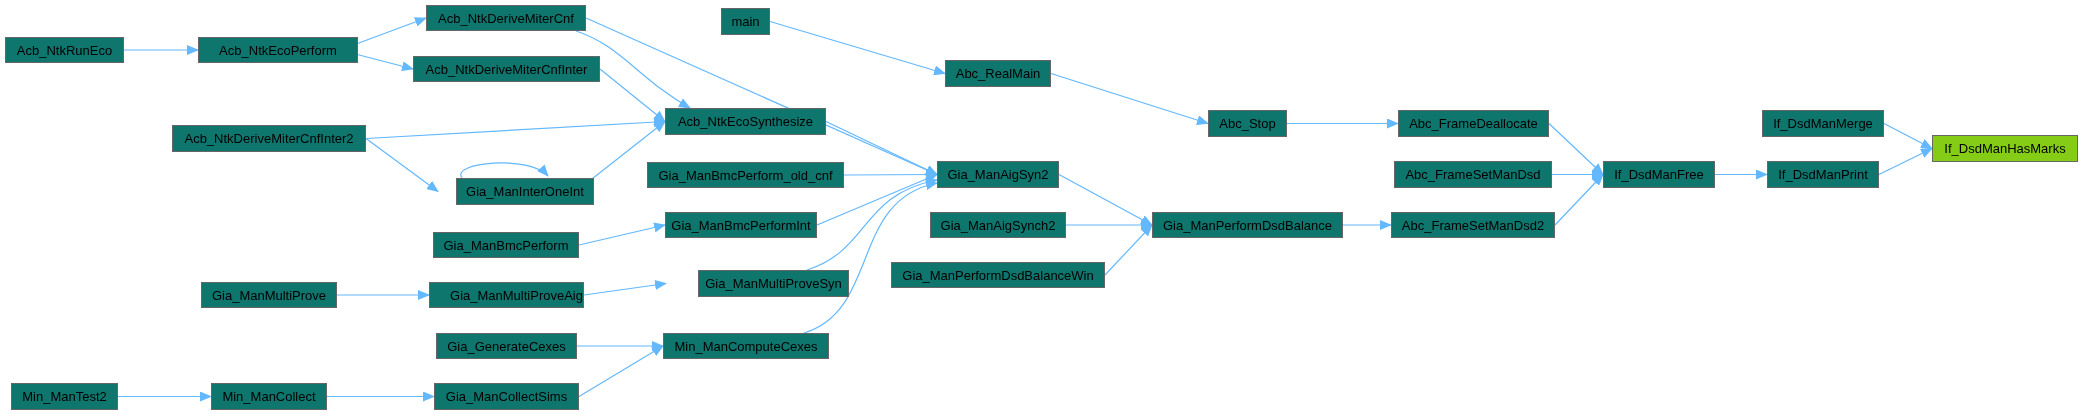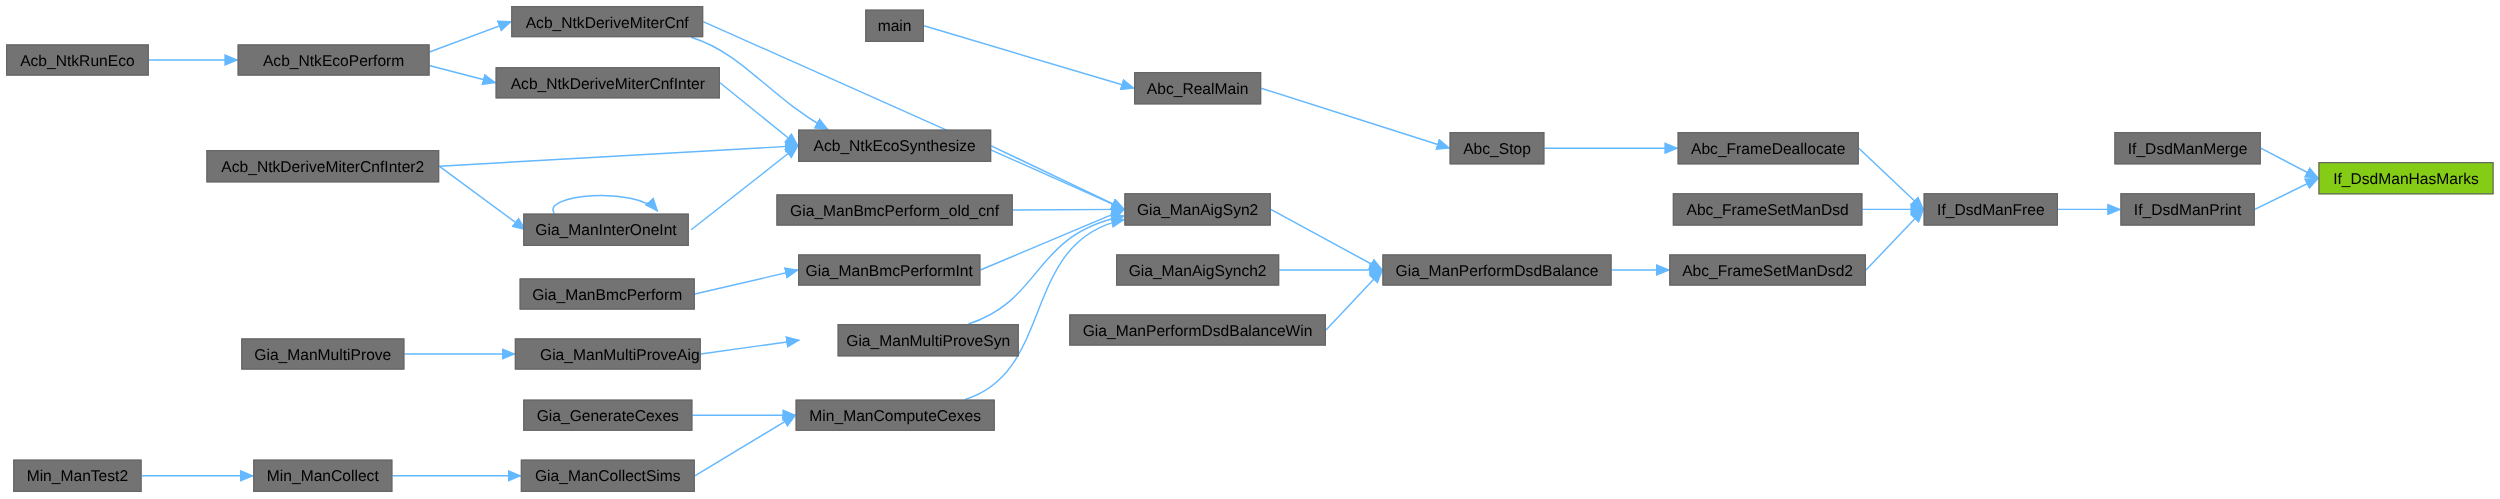--- a/index.html
+++ b/index.html
@@ -1,20 +1,20 @@
 <!DOCTYPE html>
 <html><head>
   <meta charset="utf-8">
   <style>
     html, body { margin: 0; padding: 0; background: #ffffff; }
     body { width: 2083px; height: 416px; position: relative; overflow: hidden;
            font-family: "Liberation Sans", sans-serif; }
     #graph { position: absolute; left: 0; top: 0; width: 2083px; height: 416px; }
     .node { position: absolute; box-sizing: border-box; border: 1.5px solid #666666;
-            background: #737373; color: #000000; font-size: 13px;
+            background: #0f766e; color: #000000; font-size: 13px;
             display: flex; align-items: center; justify-content: center;
             white-space: nowrap; cursor: pointer; }
     .node.focus { background: #84cc16; border-color: #666666; cursor: default; }
   </style>
 </head>
 <body>
 
 <svg id="graph" xmlns="http://www.w3.org/2000/svg" width="2083" height="416">
   <defs>
     <marker id="arrow" markerWidth="12" markerHeight="10" refX="11" refY="5" orient="auto" markerUnits="userSpaceOnUse">
@@ -60,21 +60,21 @@
     </g>
 </svg>
 
 <div id="nodes">
     <div class="node" style="left: 5px; top: 37px; width: 119px; height: 26px;">Acb_NtkRunEco</div>
     <div class="node" style="left: 198px; top: 37px; width: 160px; height: 26px;">Acb_NtkEcoPerform</div>
     <div class="node" style="left: 426px; top: 5px; width: 160px; height: 26px;">Acb_NtkDeriveMiterCnf</div>
     <div class="node" style="left: 413px; top: 56px; width: 187px; height: 26px;">Acb_NtkDeriveMiterCnfInter</div>
     <div class="node" style="left: 172px; top: 125px; width: 194px; height: 27px;">Acb_NtkDeriveMiterCnfInter2</div>
     <div class="node" style="left: 665px; top: 108px; width: 161px; height: 27px;">Acb_NtkEcoSynthesize</div>
-    <div class="node" style="left: 436px; top: 178px; width: 138px; height: 27px;">Gia_ManInterOneInt</div>
+    <div class="node" style="left: 456px; top: 178px; width: 138px; height: 27px;">Gia_ManInterOneInt</div>
     <div class="node" style="left: 721px; top: 8px; width: 49px; height: 27px;">main</div>
     <div class="node" style="left: 945px; top: 60px; width: 106px; height: 27px;">Abc_RealMain</div>
     <div class="node" style="left: 1208px; top: 110px; width: 79px; height: 27px;">Abc_Stop</div>
     <div class="node" style="left: 647px; top: 162px; width: 197px; height: 26px;">Gia_ManBmcPerform_old_cnf</div>
     <div class="node" style="left: 937px; top: 161px; width: 122px; height: 27px;">Gia_ManAigSyn2</div>
     <div class="node" style="left: 665px; top: 212px; width: 152px; height: 26px;">Gia_ManBmcPerformInt</div>
     <div class="node" style="left: 433px; top: 232px; width: 146px; height: 26px;">Gia_ManBmcPerform</div>
     <div class="node" style="left: 930px; top: 212px; width: 136px; height: 26px;">Gia_ManAigSynch2</div>
     <div class="node" style="left: 1152px; top: 212px; width: 191px; height: 26px;">Gia_ManPerformDsdBalance</div>
     <div class="node" style="left: 891px; top: 262px; width: 214px; height: 26px;">Gia_ManPerformDsdBalanceWin</div>

